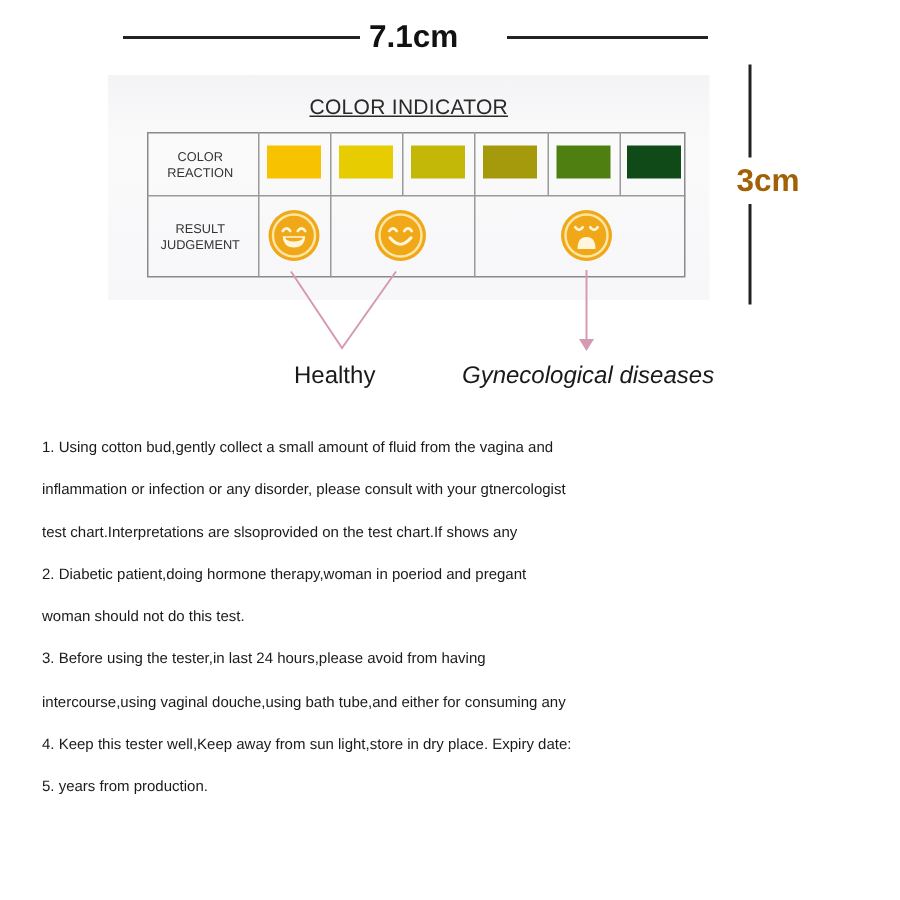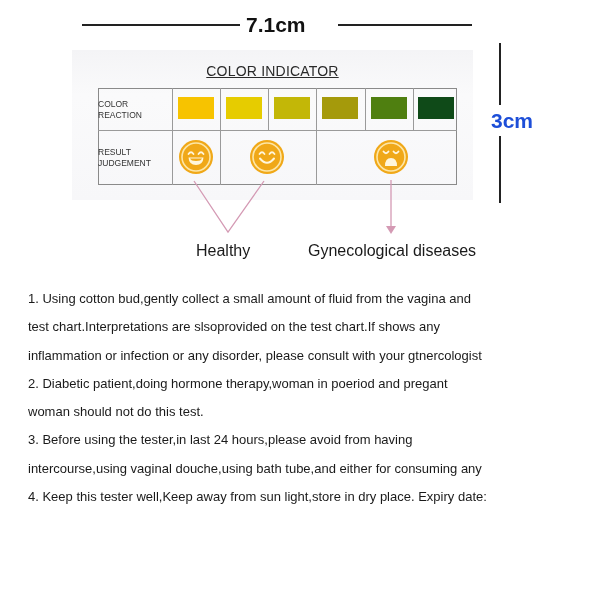--- a/index.html
+++ b/index.html
@@ -9,53 +9,53 @@
       font-family: "Liberation Sans", sans-serif; color: #1a1a1a;
     }
     .dim-line-h { position: absolute; height: 2px; background: #222; top: 24px; }
     .dim-label-top {
       position: absolute; top: 12px; left: 246px; width: 90px; 
       font-weight: bold; font-size: 21px; line-height: 26px; color: #111;
     }
     .dim-line-v { position: absolute; width: 2px; background: #222; left: 499px; }
     .dim-label-right {
       position: absolute; top: 108px; left: 484px; width: 56px; text-align: center;
-      font-weight: bold; font-size: 21px; line-height: 26px; color: #1d4ed8;
+      font-weight: bold; font-size: 21px; line-height: 26px; color: #a16207;
     }
     .card {
       position: absolute; left: 72px; top: 50px; width: 401px; height: 150px;
       background: linear-gradient(180deg, #f4f4f6 0%, #fafafb 30%, #f7f7f9 100%);
     }
     .card-title {
       position: absolute; left: 72px; top: 62px; width: 401px; text-align: center;
       font-size: 14px; line-height: 18px; color: #2a2a2a; letter-spacing: 0.2px; text-decoration: underline;
     }
     .grid {
       position: absolute; left: 98px; top: 88px; width: 359px; height: 97px;
       border: 1px solid #8a8a8a; box-sizing: border-box;
     }
     .vline { position: absolute; width: 1px; background: #9a9a9a; }
     .hline { position: absolute; height: 1px; background: #9a9a9a; }
     .row-label {
-      position: absolute; text-align: left; font-size: 8.5px; line-height: 11px;
+      position: absolute; text-align: center; font-size: 8.5px; line-height: 11px;
       color: #333; width: 71px; left: 98px;
     }
     .swatch { position: absolute; width: 36px; height: 22px; top: 97px; }
     .face {
       position: absolute; width: 34px; height: 34px; border-radius: 50%;
       background: #f0a818;
     }
     .face svg { width: 34px; height: 34px; display: block; }
     .pointer-svg { position: absolute; left: 0; top: 0; width: 600px; height: 600px; pointer-events: none; }
     .result-label {
       position: absolute; top: 241px; font-size: 16px; line-height: 20px; color: #1a1a1a;
     }
     .instructions {
       position: absolute; left: 28px; top: 285px; width: 560px;
-      font-size: 13px; line-height: 28.3px; color: #1a1a1a;
+      font-size: 10px; line-height: 28.3px; color: #1a1a1a;
     }
     .instructions div { white-space: nowrap; }
   </style>
 </head>
 <body>
 
 <div class="dim-line-h" style="left:82px;width:158px;"></div>
 <div class="dim-label-top">7.1cm</div>
 <div class="dim-line-h" style="left:338px;width:134px;"></div>
 
@@ -119,24 +119,25 @@
   </svg>
 </div>
 
 <svg class="pointer-svg" viewBox="0 0 600 600">
   <polyline points="194,181 228,232 264,181" fill="none" stroke="#d49ab4" stroke-width="1.3"></polyline>
   <line x1="391" y1="180" x2="391" y2="227" stroke="#d49ab4" stroke-width="1.3"></line>
   <polygon points="386,226 396,226 391,234" fill="#d49ab4"></polygon>
 </svg>
 
 <div class="result-label" style="left:196px;">Healthy</div>
-<div class="result-label" style="left:308px;">Gynecological diseases</div>
+<div class="result-label" style="left:308px;font-style:italic;">Gynecological diseases</div>
 
 <div class="instructions">
   <div>1. Using cotton bud,gently collect a small amount of fluid from the vagina and</div>
+  <div>inflammation or infection or any disorder, please consult with your gtnercologist</div>
   <div>test chart.Interpretations are slsoprovided on the test chart.If shows any</div>
-  <div>inflammation or infection or any disorder, please consult with your gtnercologist</div>
   <div>2. Diabetic patient,doing hormone therapy,woman in poeriod and pregant</div>
   <div>woman should not do this test.</div>
   <div>3. Before using the tester,in last 24 hours,please avoid from having</div>
   <div>intercourse,using vaginal douche,using bath tube,and either for consuming any</div>
   <div>4. Keep this tester well,Keep away from sun light,store in dry place. Expiry date:</div>
+  <div>5. years from production.</div>
 </div>
 
 </body></html>

